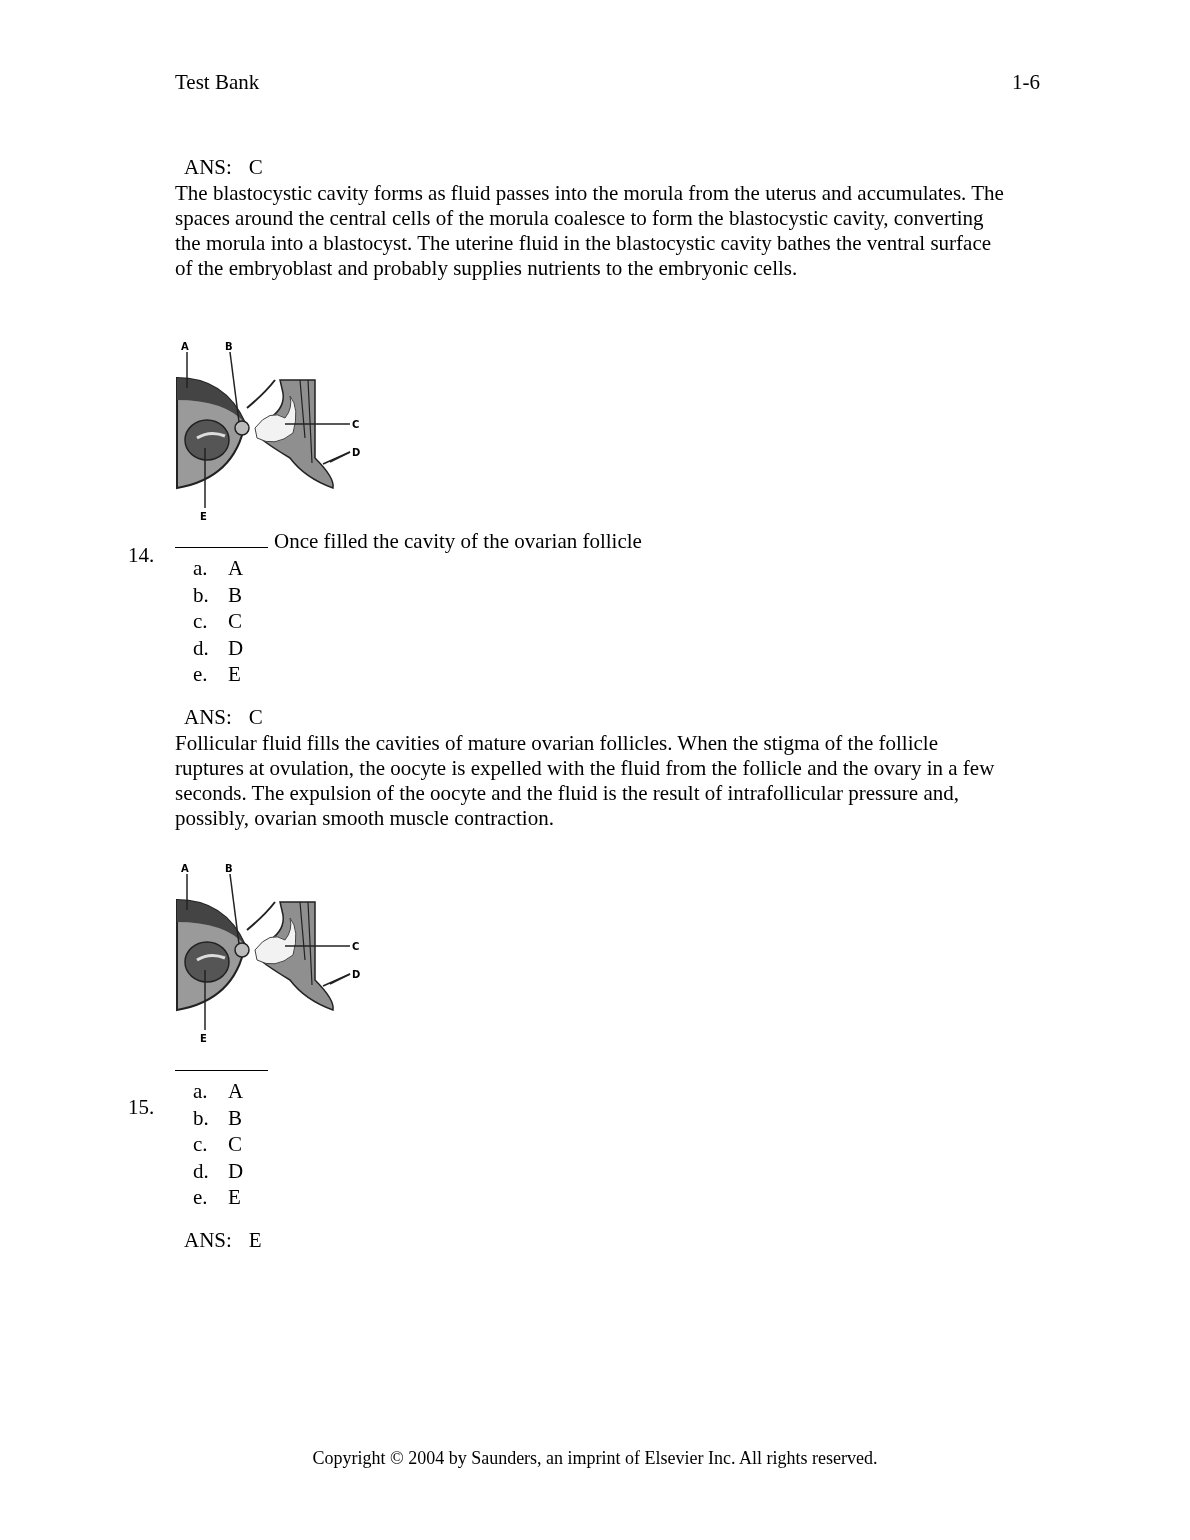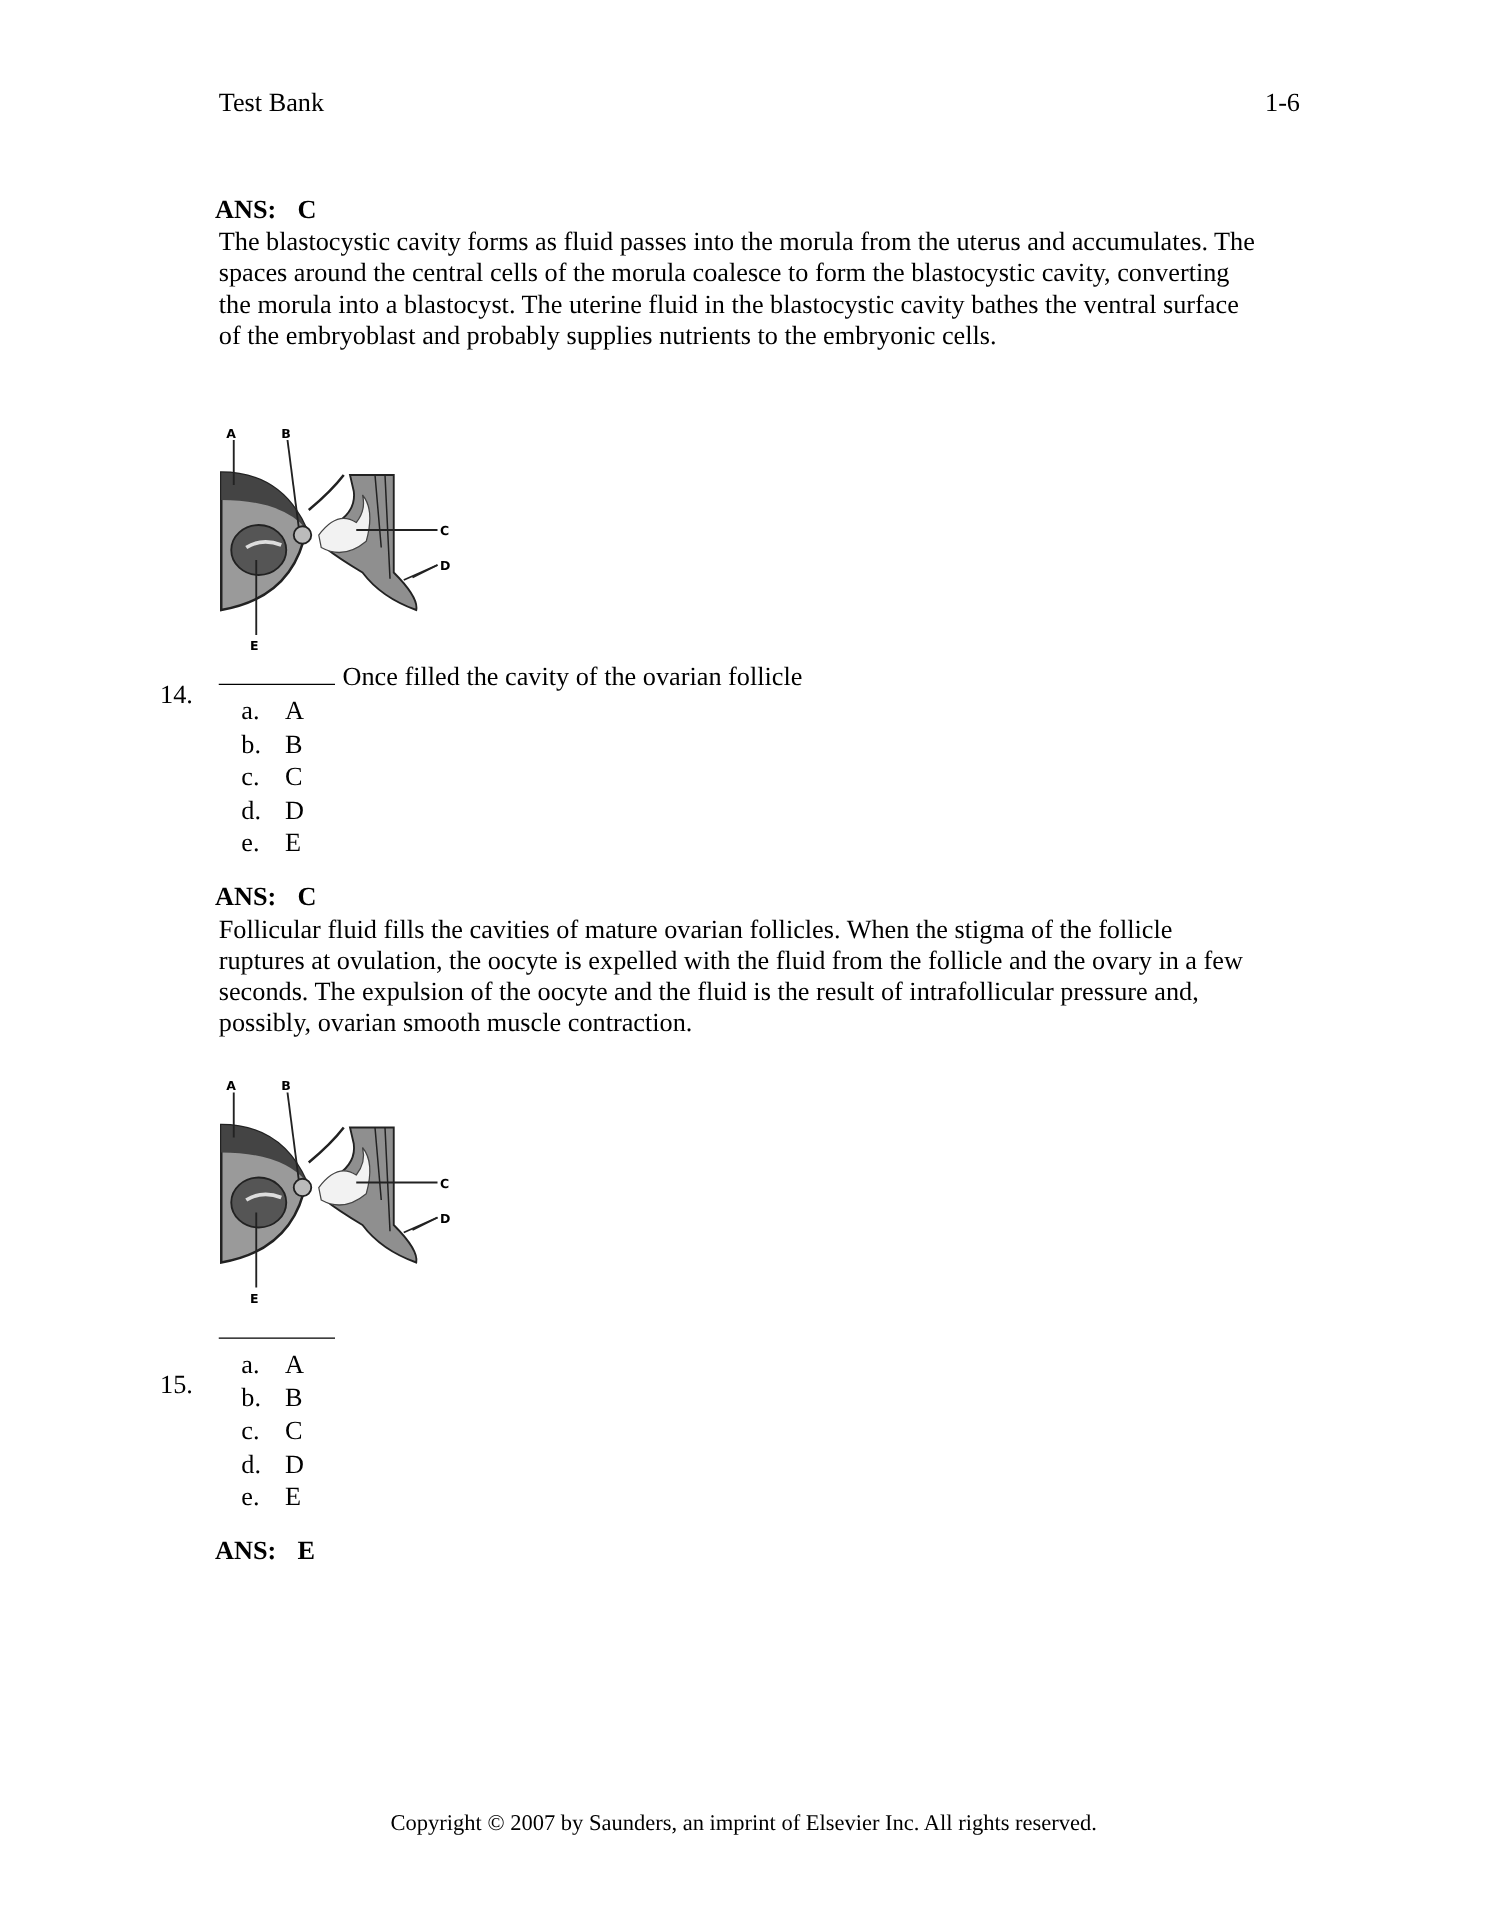--- a/index.html
+++ b/index.html
@@ -5,21 +5,21 @@
   html, body { margin: 0; padding: 0; background: #ffffff; }
   body {
     width: 1190px; height: 1540px; position: relative; overflow: hidden;
     font-family: "Liberation Serif", "DejaVu Serif", serif;
     color: #000; font-size: 21px;
   }
   .abs { position: absolute; white-space: nowrap; text-align: right; }
   .hdr-left { left: 175px; top: 70px; }
   .hdr-right { left: 984px; top: 70px; margin-left: 28px; }
   .para { position: absolute; left: 175px; width: 830px; line-height: 25px; white-space: normal; }
-  .ans { position: absolute; left: 172px; font-weight: bold; }
+  .ans { position: absolute; left: 184px; }
   .ans .gap { display: inline-block; width: 17px; }
   .qnum { position: absolute; left: 128px; margin-top: 40px; }
   .stem { position: absolute; left: 175px; white-space: nowrap; }
   .blank { display: inline-block; width: 93px; border-bottom: 1px solid #000; height: 19px; margin-right: 6px; vertical-align: baseline; }
   .opts { position: absolute; left: 193px; line-height: 26.5px; }
   .opt .ltr { display: inline-block; width: 35px; }
   .figure { position: absolute; left: 175px; width: 192px; height: 185px; }
   .footer { position: absolute; left: 0; width: 1190px; text-align: center; top: 1448px; font-size: 18px; }
 </style>
 </head>
@@ -110,13 +110,13 @@
   <div class="opt"><span class="ltr">a.</span><span>A</span></div>
   <div class="opt"><span class="ltr">b.</span><span>B</span></div>
   <div class="opt"><span class="ltr">c.</span><span>C</span></div>
   <div class="opt"><span class="ltr">d.</span><span>D</span></div>
   <div class="opt"><span class="ltr">e.</span><span>E</span></div>
 </div>
 <div class="ans" style="top:1228px;">
   <span>ANS:</span><span class="gap"></span><span>E</span>
 </div>
 
-<div class="footer">Copyright © 2007 by Saunders, an imprint of Elsevier Inc.  All rights reserved.</div>
+<div class="footer">Copyright © 2004 by Saunders, an imprint of Elsevier Inc.  All rights reserved.</div>
 
 </body></html>

